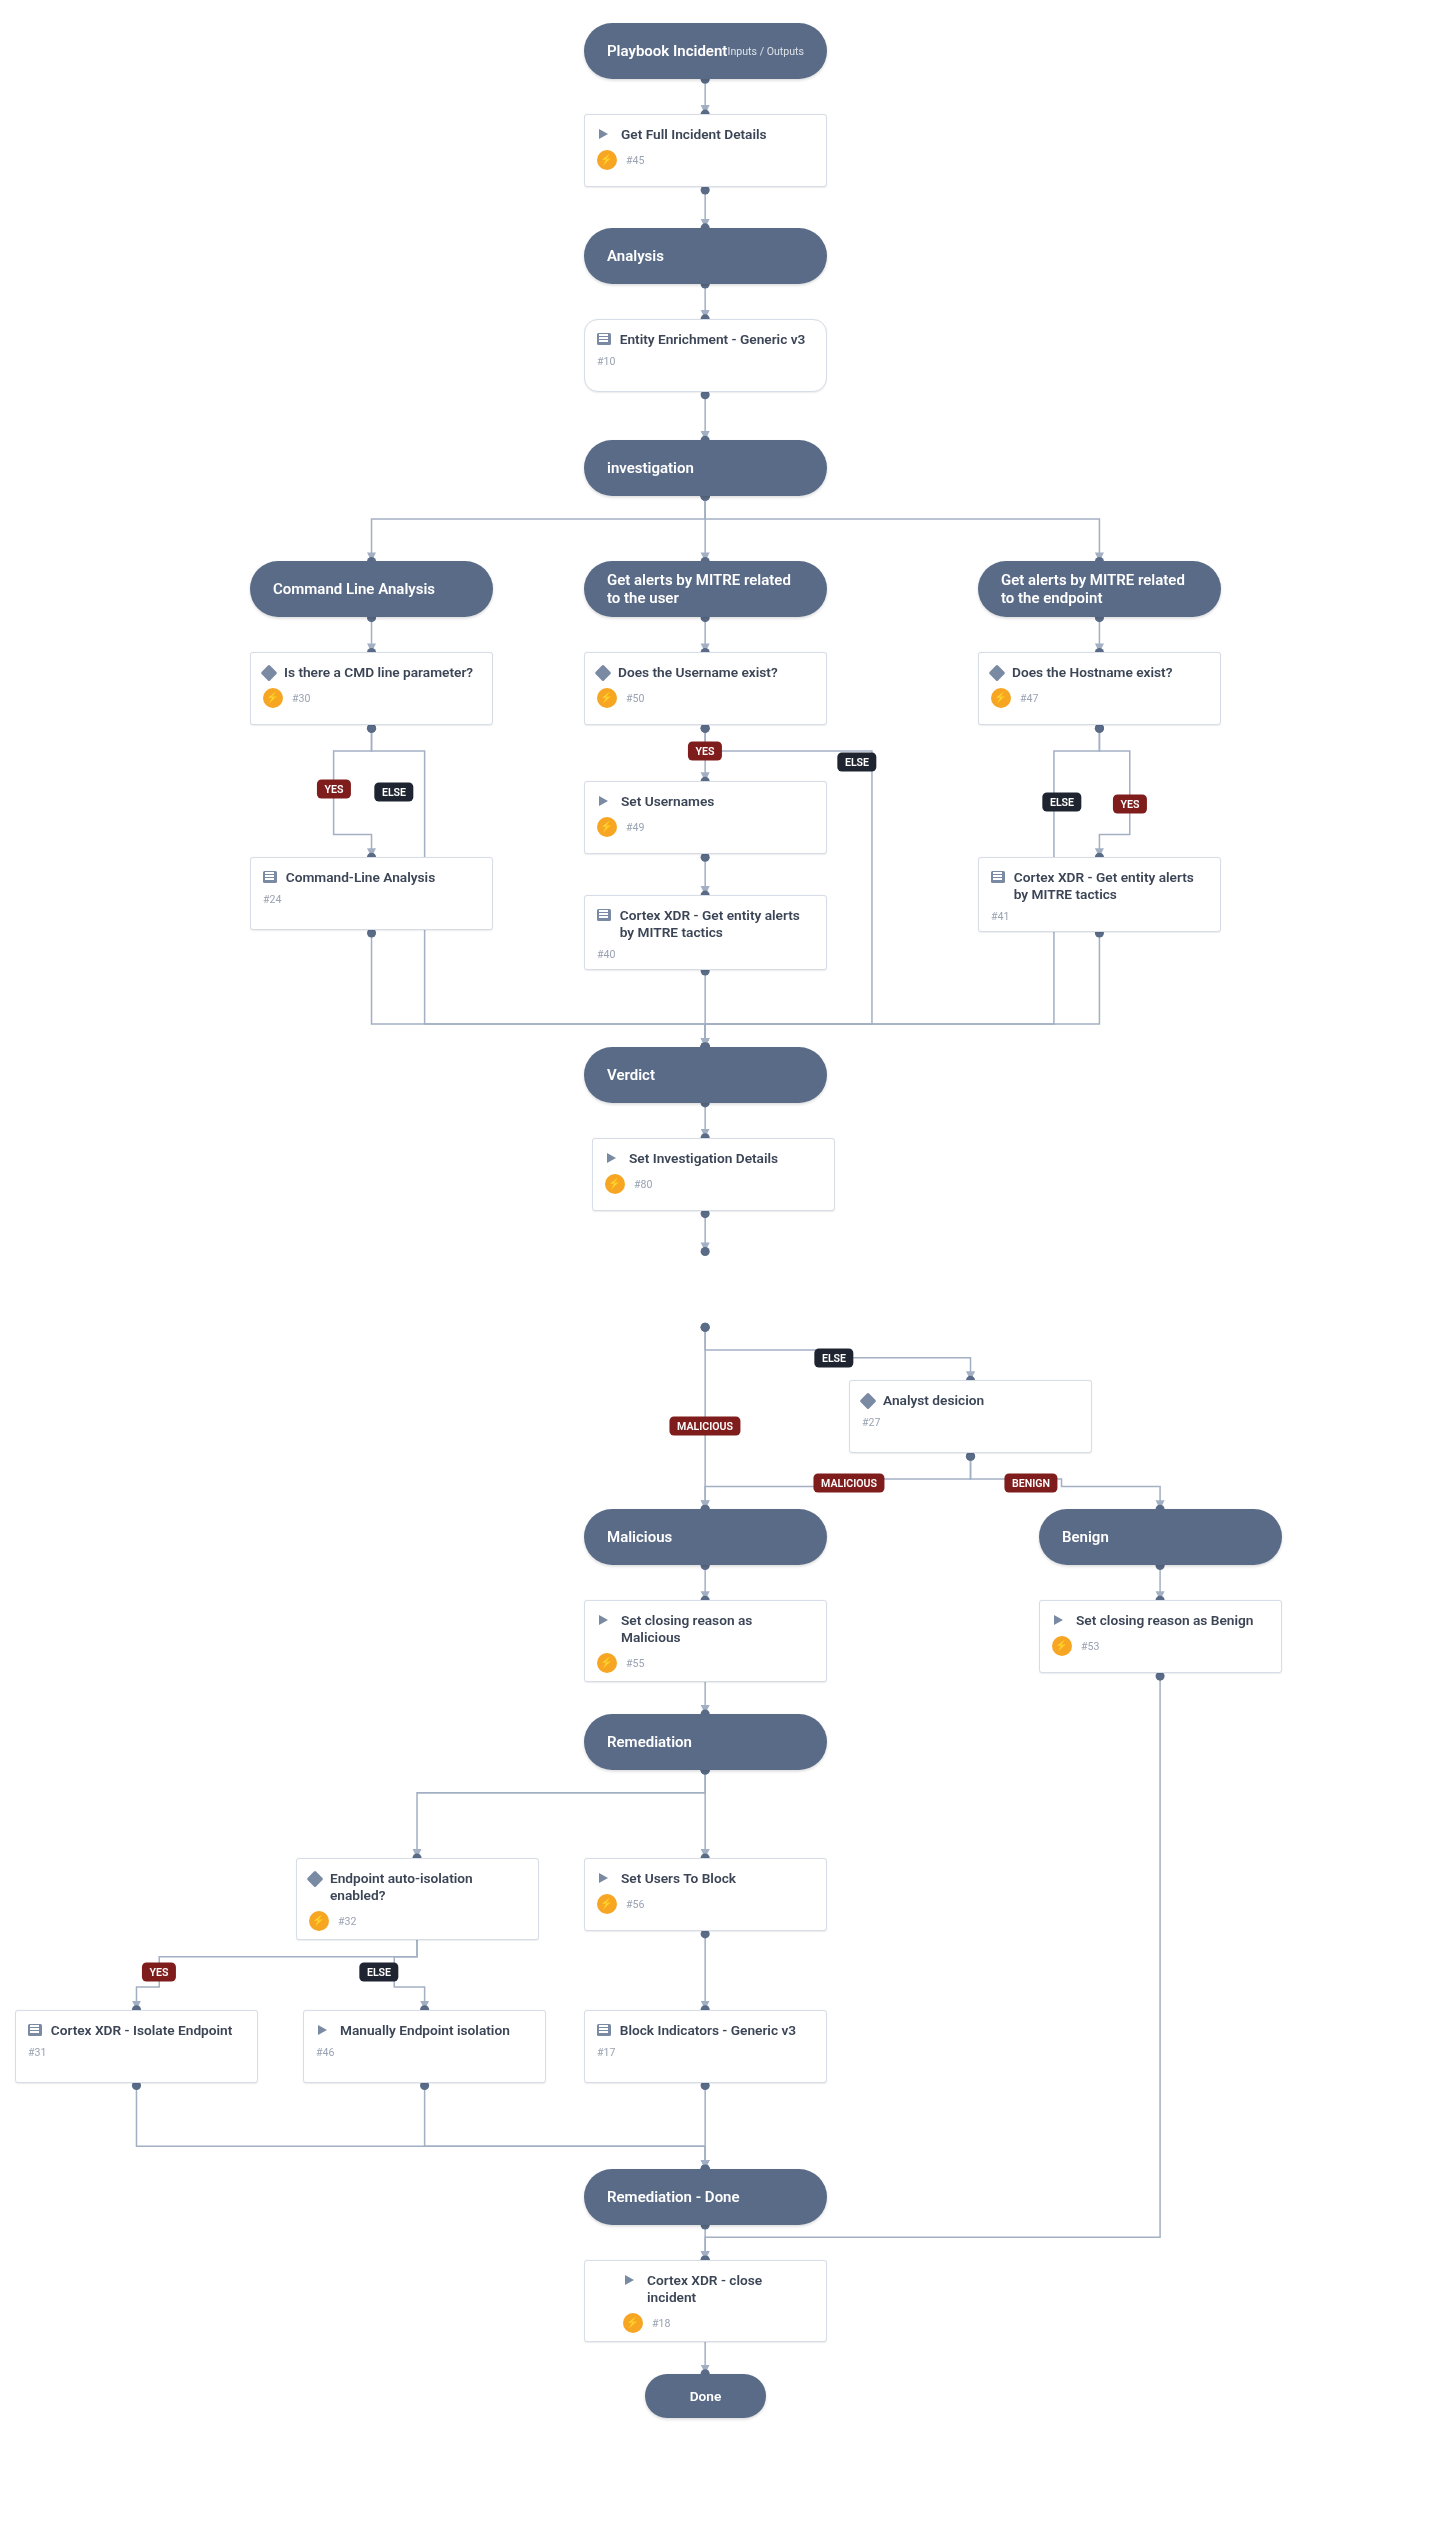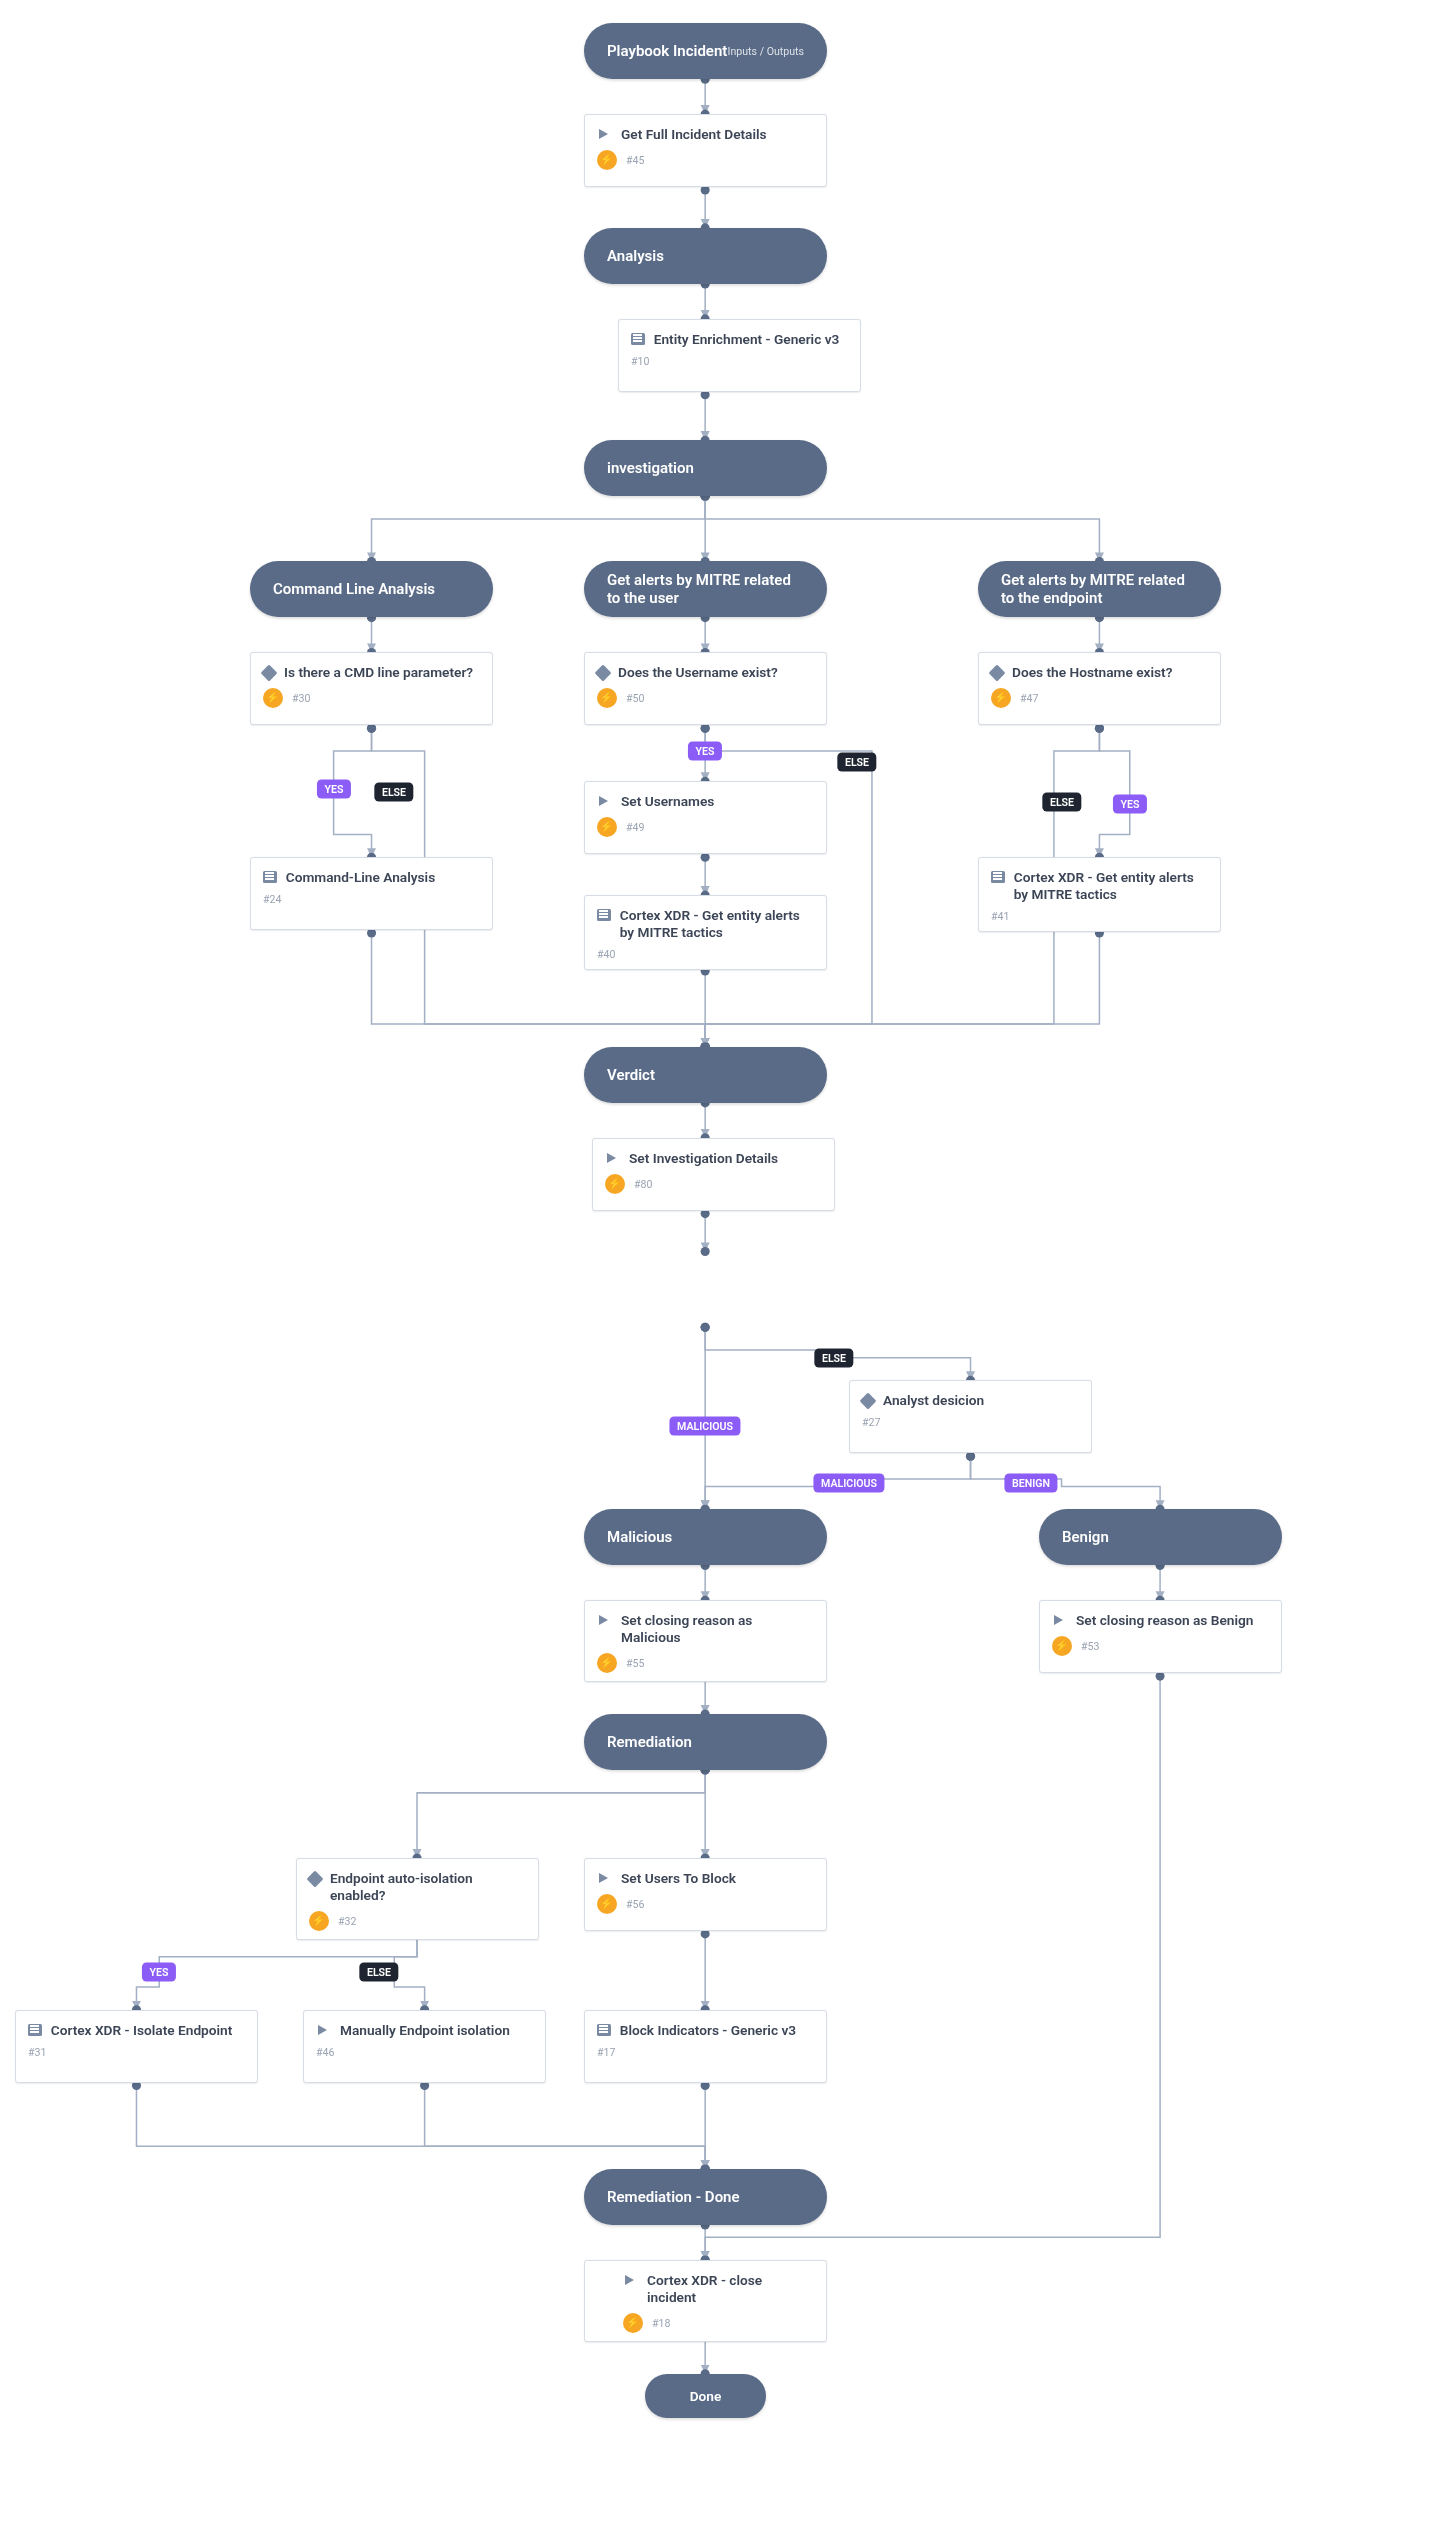--- a/index.html
+++ b/index.html
@@ -141,21 +141,21 @@
   
   .cond {
     position: absolute;
     padding: 3px 7.6px;
     border-radius: 4.6px;
     font-size: 10.6px;
     font-weight: 600;
     color: #fff;
     transform: translate(-50%, -50%);
   }
-  .cond.yes, .cond.value { background: #8b5cf6; }
+  .cond.yes, .cond.value { background: #7f1d1d; }
   .cond.else { background: #1f2530; }
 </style>
 </head>
 <body>
 
 <div class="canvas" id="canvas">
   <svg class="connectors" id="svg-layer" viewBox="0 0 1915 3329" width="1452" height="2525">
     <defs>
       <marker id="arrowhead" markerWidth="8" markerHeight="8" refX="6" refY="3" orient="auto">
         <path d="M0,0 L6,3 L0,6 Z" fill="#a3b0c4"></path>
@@ -292,21 +292,21 @@
         <span class="task-title">Get Full Incident Details</span>
       </div>
       <div class="row2">
         <span class="bolt-badge"></span>
         <span class="task-id">#45</span>
       </div>
     </div>
     <div class="section-node" style="left: 584px; top: 228px;">
       <span class="title-text">Analysis</span>
     </div>
-    <div class="task-node" style="left: 618px; top: 319px;">
+    <div class="task-node" style="left: 584px; top: 319px; border-radius: 14px;">
       <div class="row1">
         <span class="type-icon book"></span>
         <span class="task-title">Entity Enrichment - Generic v3</span>
       </div>
       <div class="row2">
         <span class="task-id">#10</span>
       </div>
     </div>
     <div class="section-node" style="left: 584px; top: 440px;">
       <span class="title-text">investigation</span>

